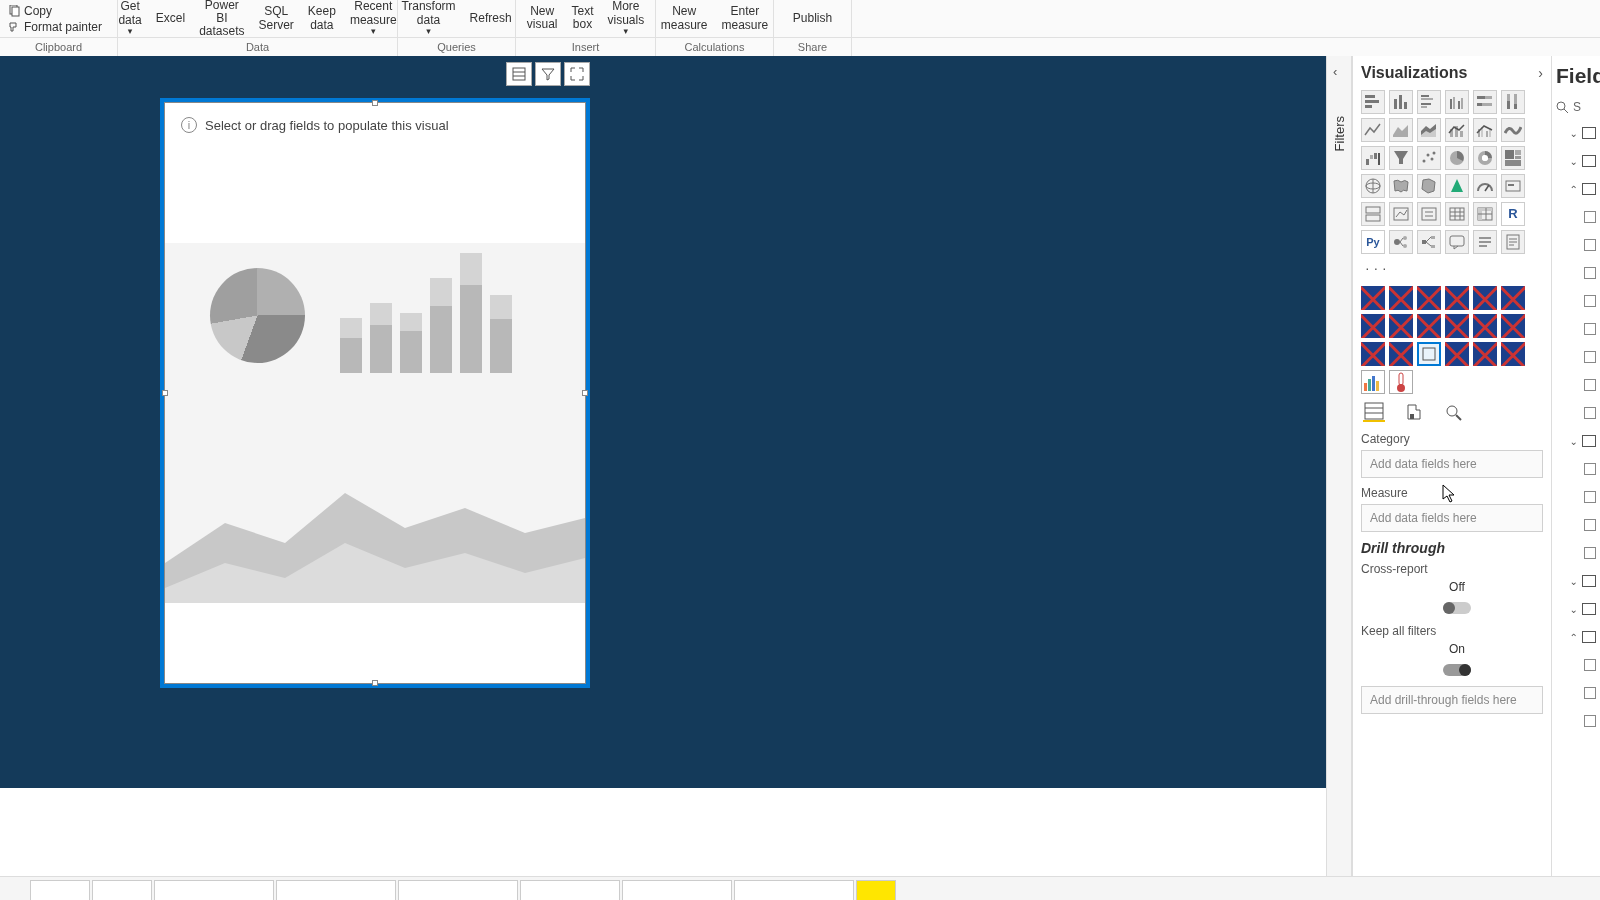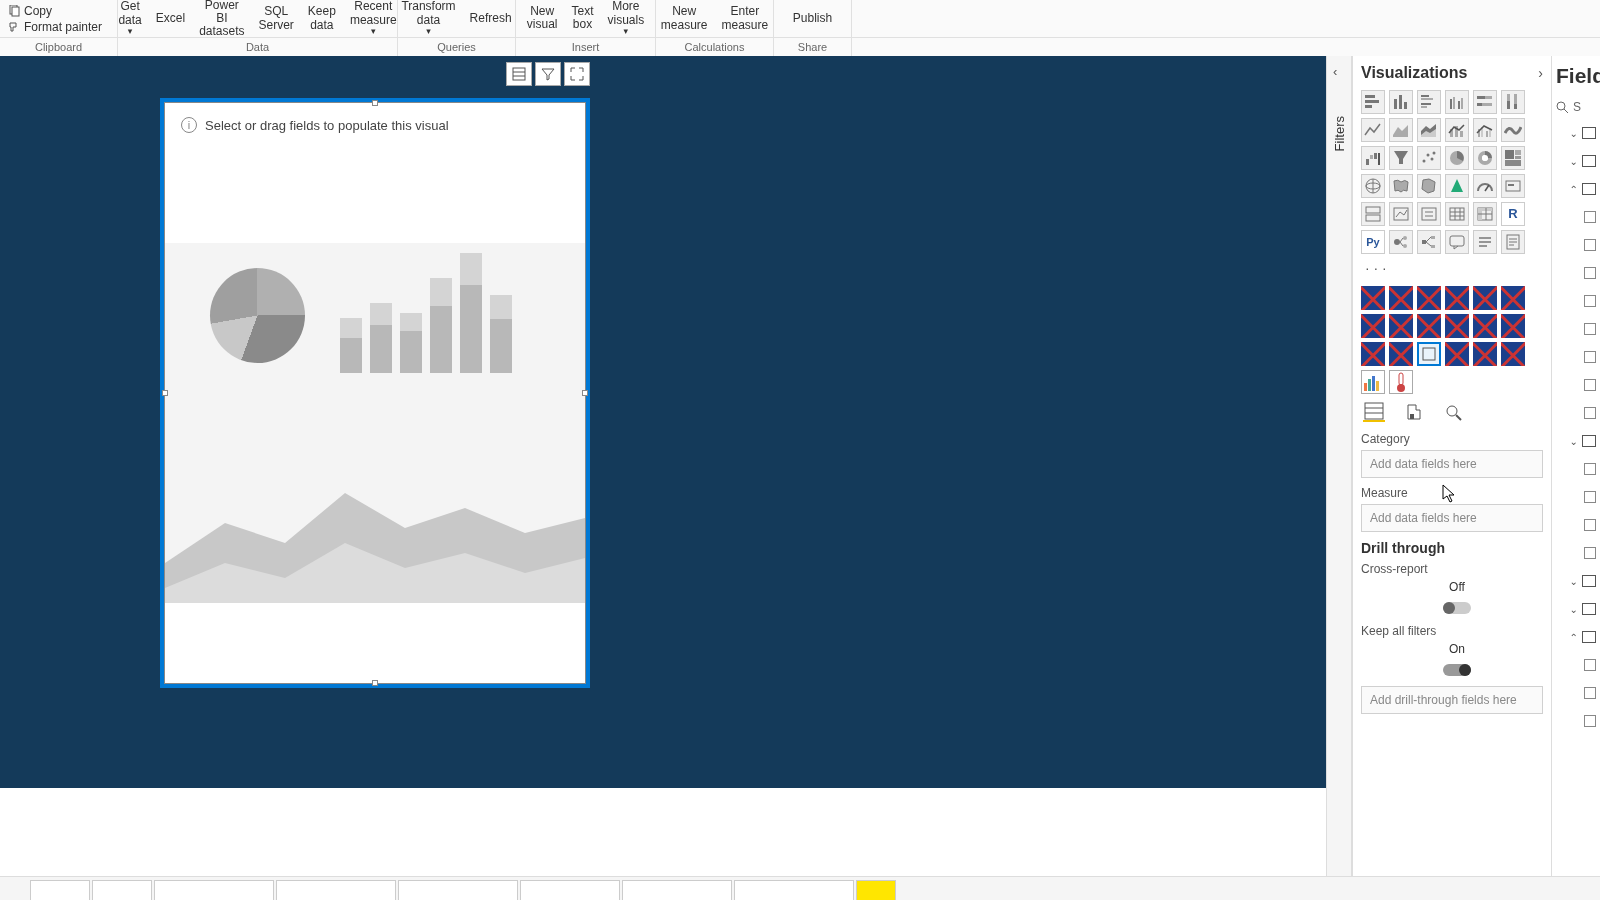--- a/index.html
+++ b/index.html
@@ -70,21 +70,21 @@
 .cust { overflow:hidden; }
 .cust.special { background:#fff; border:1px solid #aaa; }
 .cust.special::before,.cust.special::after { display:none; }
 
 .tabs-row { display:flex; gap:18px; margin:6px 0 10px 2px; }
 .tab-ic { width:22px; height:20px; cursor:pointer; display:flex; align-items:center; justify-content:center; }
 .tab-ic svg { width:20px; height:18px; }
 
 .fw-label { font-size:12px; color:#555; margin:4px 0; }
 .fw-drop { border:1px solid #d0d0d0; background:#fafafa; padding:6px 8px; font-size:12px; color:#888; margin-bottom:8px; }
-.section-title { font-size:14px; font-weight:600; color:#333; margin:6px 0; }
+.section-title { font-size:14px; font-weight:600; color:#333; margin:6px 0;font-style:italic; }
 .toggle-row { display:flex; align-items:center; gap:8px; font-size:12px; color:#333; margin:4px 0 10px 10px;flex-direction:column; }
 .toggle { width:28px; height:12px; border-radius:6px; background:#ccc; position:relative; }
 .toggle .knob { width:12px; height:12px; border-radius:50%; background:#666; position:absolute; top:0; }
 .toggle.off .knob { left:0; }
 .toggle.on .knob { right:0; background:#333; }
 .toggle.on { background:#999; }
 
 
 .fields-pane { width:48px; background:#fff; padding:8px 4px; overflow:hidden; }
 .fields-title { font-size:21px; font-weight:600; color:#333; white-space:nowrap; }

